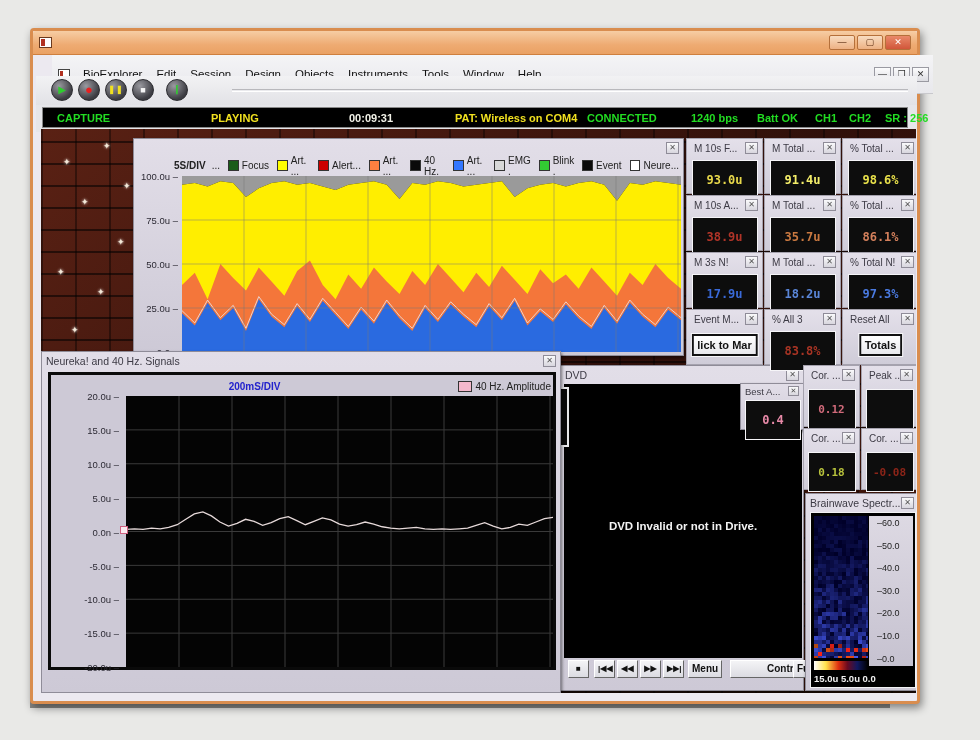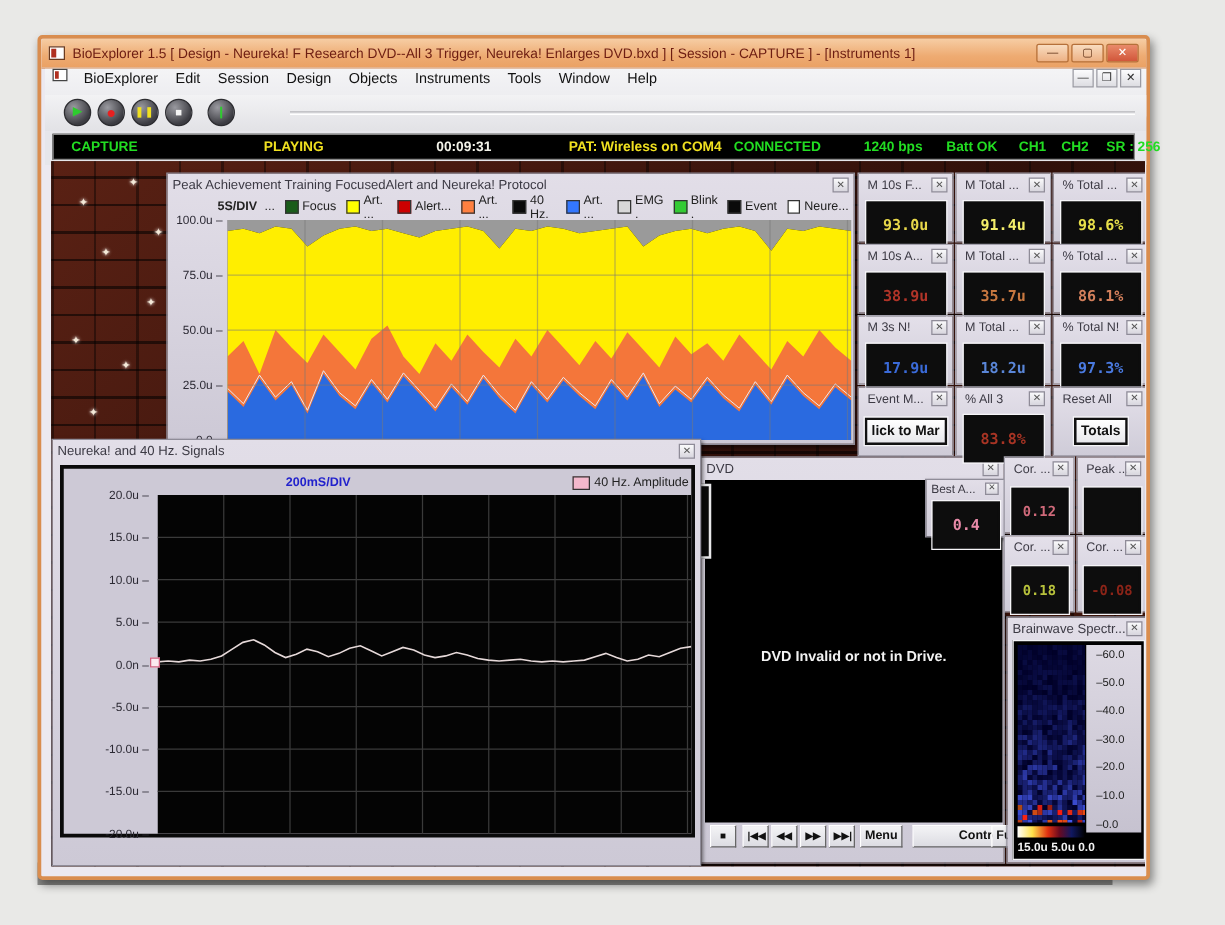--- a/index.html
+++ b/index.html
@@ -18,22 +18,22 @@
   #titlebar .appicon { width:13px; height:11px; background:#fdfdfd; border:1px solid #6b3a1e;
       margin-right:6px; position:relative; }
   #titlebar .appicon:before{ content:""; position:absolute; left:1px; top:1px; width:4px; height:7px; background:#b03020;}
   #title-text { font-size:11px; color:#6d1d12; white-space:nowrap; overflow:hidden; }
   .capbtns { margin-left:auto; display:flex; gap:2px; }
   .capbtn { width:26px; height:15px; border:1px solid #b5703a; border-radius:2px;
       background:linear-gradient(#f8dcc0,#edb184); font-size:9px; line-height:13px; text-align:center; color:#5a2d12;}
   .capbtn.close { background:linear-gradient(#e98a6a,#d1563a); color:#fff; }
 
   
-  #menubar { left:3px; top:24px; width:881px; height:39px; background:linear-gradient(#f4f4f6,#e8e8ec);
-      border-bottom:1px solid #c8c8cc; display:flex; align-items:flex-start; padding:0 4px; }
+  #menubar { left:19px; top:24px; width:881px; height:39px; background:linear-gradient(#f4f4f6,#e8e8ec);
+      border-bottom:1px solid #c8c8cc; display:flex; align-items:center; padding:0 4px; }
   .mdiicon { width:12px; height:10px; background:#fff; border:1px solid #444; margin:0 6px 0 2px; position:relative;}
   .mdiicon:before{content:""; position:absolute; left:1px; top:1px; width:3px; height:6px; background:#b03020;}
   .menu-item { font-size:11.5px; color:#111; padding:2px 7px; }
   .childbtns { margin-left:auto; display:flex; gap:2px; }
   .childbtn { width:17px; height:15px; border:1px solid #9a9aa2; background:linear-gradient(#fcfcfd,#dddde2);
       font-size:9px; text-align:center; line-height:13px; color:#333; }
 
   
   #toolbar { left:3px; top:45px; width:881px; height:29px; background:linear-gradient(#f2f2f4,#e2e2e6); }
   .tbtn { position:absolute; top:3px; width:22px; height:22px; border-radius:50%;
@@ -106,21 +106,20 @@
   .occluded { position:absolute; background:#0a0a0a; border:2px solid #e8e8ea; }
   #under-strip { left:30px; top:690px; width:860px; height:18px; background:linear-gradient(#6a6a66,#3c3c3a); opacity:.55; z-index:-1;}
 </style>
 </head>
 <body>
 
 <div id="app" class="abs">
 
   <div id="titlebar" class="abs">
     <span class="appicon"></span>
-    <span id="title-text">BioExplorer 1.5  [ Design - Neureka! F Research DVD--All 3 Trigger, Neureka! Enlarges DVD.bxd ] [ Session - CAPTURE ] - [Instruments 1]</span>
     <span class="capbtns">
       <span class="capbtn">—</span>
       <span class="capbtn">▢</span>
       <span class="capbtn close">✕</span>
     </span>
   </div>
 
   <div id="menubar" class="abs">
     <span class="mdiicon"></span>
     <span id="menu-items" style="display:flex;">
@@ -212,21 +211,20 @@
         <span style="font-size:9.5px;">Best A...</span>
         <span class="xbtn" style="width:11px;height:10px;font-size:7px;line-height:8px;">✕</span>
       </div>
       <div class="lcdframe" style="position:absolute; left:5px; top:17px; width:54px; height:25px;">
         <div class="lcd magenta" id="best-lcd" style="color: rgb(232, 138, 168);">0.4</div>
       </div>
     </div>
 
     <div class="iwin" style="left:92px; top:9px; width:551px; height:218px;">
       <div class="ititle">
-        <span>Peak Achievement Training FocusedAlert and Neureka! Protocol</span>
         <span class="xbtn">✕</span>
       </div>
       <div class="legend-row" style="left:40px; top:19px; width:505px; height:15px;" id="trend-legend">
         <span style="font-weight:bold;">5S/DIV</span>
         <span style="margin-left:6px;">...</span>
       <span class="sw" style="background: rgb(26, 92, 26);"></span>
           <span>Focus</span>
           <span class="sw" style="background: rgb(255, 255, 0);"></span>
           <span>Art. ...</span>
           <span class="sw" style="background: rgb(204, 0, 0);"></span>

